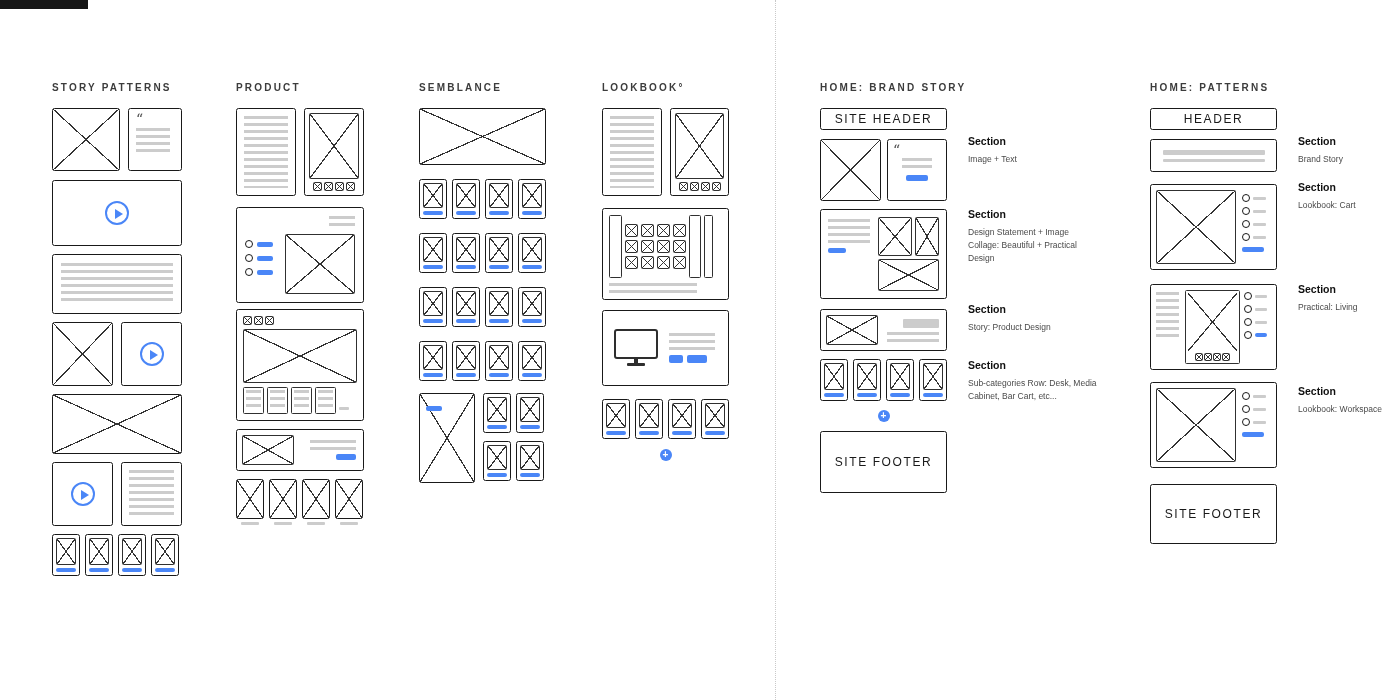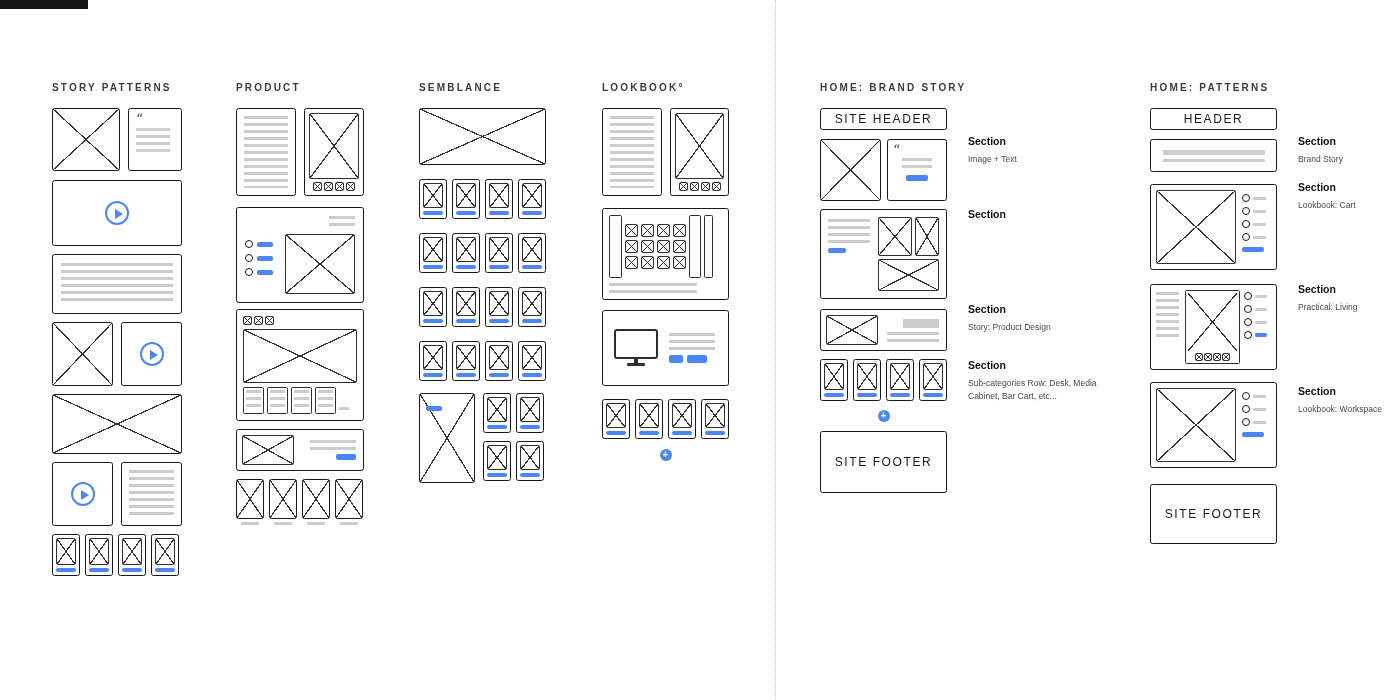--- a/index.html
+++ b/index.html
@@ -405,20 +405,21 @@
   </div>
   <div class="b cen wfh" style="width:127px;height:62px;margin-top:9px">SITE FOOTER</div>
 </div>
 
 <div class="ann" style="left:968px;top:135px;width:132px">
   <div class="s">Section</div>
   <div class="d">Image + Text</div>
 </div>
 <div class="ann" style="left:968px;top:208px;width:132px">
   <div class="s">Section</div>
+  <div class="d">Design Statement + Image Collage: Beautiful + Practical Design</div>
 </div>
 <div class="ann" style="left:968px;top:303px;width:132px">
   <div class="s">Section</div>
   <div class="d">Story: Product Design</div>
 </div>
 <div class="ann" style="left:968px;top:359px;width:132px">
   <div class="s">Section</div>
   <div class="d">Sub-categories Row: Desk, Media Cabinet, Bar Cart, etc...</div>
 </div>
 

